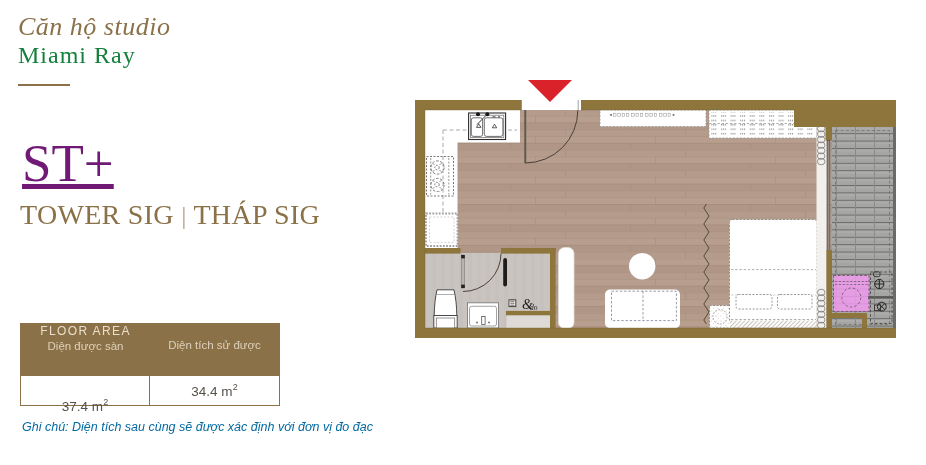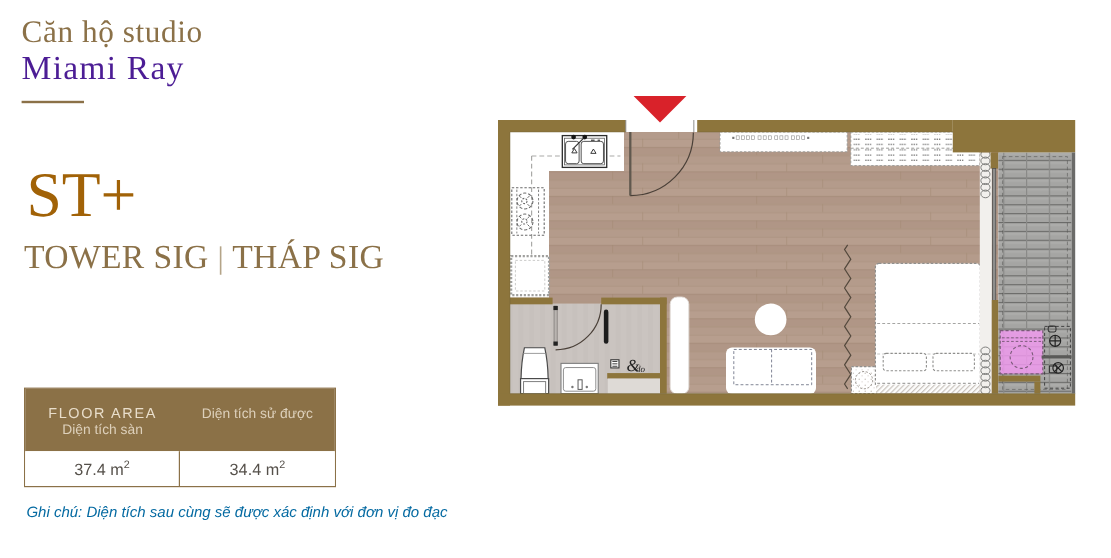--- a/index.html
+++ b/index.html
@@ -1,43 +1,43 @@
 <!DOCTYPE html>
 <html><head><meta charset="utf-8">
 <style>
   html,body{margin:0;padding:0;width:926px;height:465px;background:#fff;overflow:hidden}
   body{font-family:"Liberation Serif",serif;position:relative}
   .abs{position:absolute}
 </style></head>
 <body>
 
-  <div class="abs" style="left:18px;top:12px;font-size:26px;color:#8b7148;letter-spacing:.5px">Căn hộ studio</div>
-
-  <div class="abs" style="left:18px;top:42px;font-size:28px;color:#4c1d95;letter-spacing:1px">Miami Ray</div>
+  <div class="abs" style="left:18px;top:12px;font-style:italic;font-size:26px;color:#8b7148;letter-spacing:.5px">Căn hộ studio</div>
+
+  <div class="abs" style="left:18px;top:42px;font-size:24px;color:#15803d;letter-spacing:1px">Miami Ray</div>
 
   <div class="abs" style="left:18px;top:84px;width:52px;height:2px;background:#8b7148"></div>
 
-  <div class="abs" style="left:22px;top:133px;font-size:53px;color:#a16207;">ST+</div>
+  <div class="abs" style="left:22px;top:133px;font-size:53px;color:#701a75;text-decoration:underline;">ST+</div>
 
   <div class="abs" style="left:20px;top:199px;font-size:28px;letter-spacing:.3px;color:#8b7148;text-align:right;">TOWER SIG <span style="color:#b4a488;font-size:26px">|</span> THÁP SIG</div>
 
   <div class="abs" style="left:20px;top:323px;width:260px;height:83px;border:1.5px solid #8b7148;box-sizing:border-box;font-family:'Liberation Sans',sans-serif">
 
     <div style="display:flex;height:52px;background:#8b7147;color:#e9decb;text-align:center">
-      <div style="width:50%;padding-top:13px;box-sizing:border-box">
+      <div style="width:50%;box-sizing:border-box">
         <div style="font-size:12px;letter-spacing:1.4px">FLOOR AREA</div>
-        <div style="font-size:11.5px;margin-top:2px;color:#ddd0bb">Diện tích sàn</div>
+        <div style="font-size:11.5px;margin-top:2px;color:#ddd0bb">Diện được sàn</div>
       </div>
       <div style="width:50%;padding-top:13px;box-sizing:border-box">
         <div style="font-size:11.5px;margin-top:2px;color:#ddd0bb">Diện tích sử được</div>
       </div>
     </div>
 
     <div style="display:flex;height:29px;background:#fff;color:#55504a;text-align:center">
-      <div style="width:50%;border-right:1px solid #8b7148;box-sizing:border-box;padding-top:6px;font-size:13.5px">37.4 m<sup style="font-size:9px">2</sup></div>
+      <div style="width:50%;border-right:1px solid #8b7148;box-sizing:border-box;padding-top:21px;font-size:13.5px">37.4 m<sup style="font-size:9px">2</sup></div>
       <div style="width:50%;padding-top:6px;font-size:13.5px">34.4 m<sup style="font-size:9px">2</sup></div>
     </div>
   </div>
 
   <div class="abs" style="left:22px;top:420px;font-family:'Liberation Sans',sans-serif;font-style:italic;font-size:12.5px;color:#0369a1">Ghi chú: Diện tích sau cùng sẽ được xác định với đơn vị đo đạc</div>
 
   <svg class="abs" style="left:0;top:0" width="926" height="465" viewBox="0 0 926 465">
     <defs>
       <pattern id="wood" width="120" height="20.4" patternUnits="userSpaceOnUse">
         <rect width="120" height="20.4" fill="#b49b8b"></rect>

